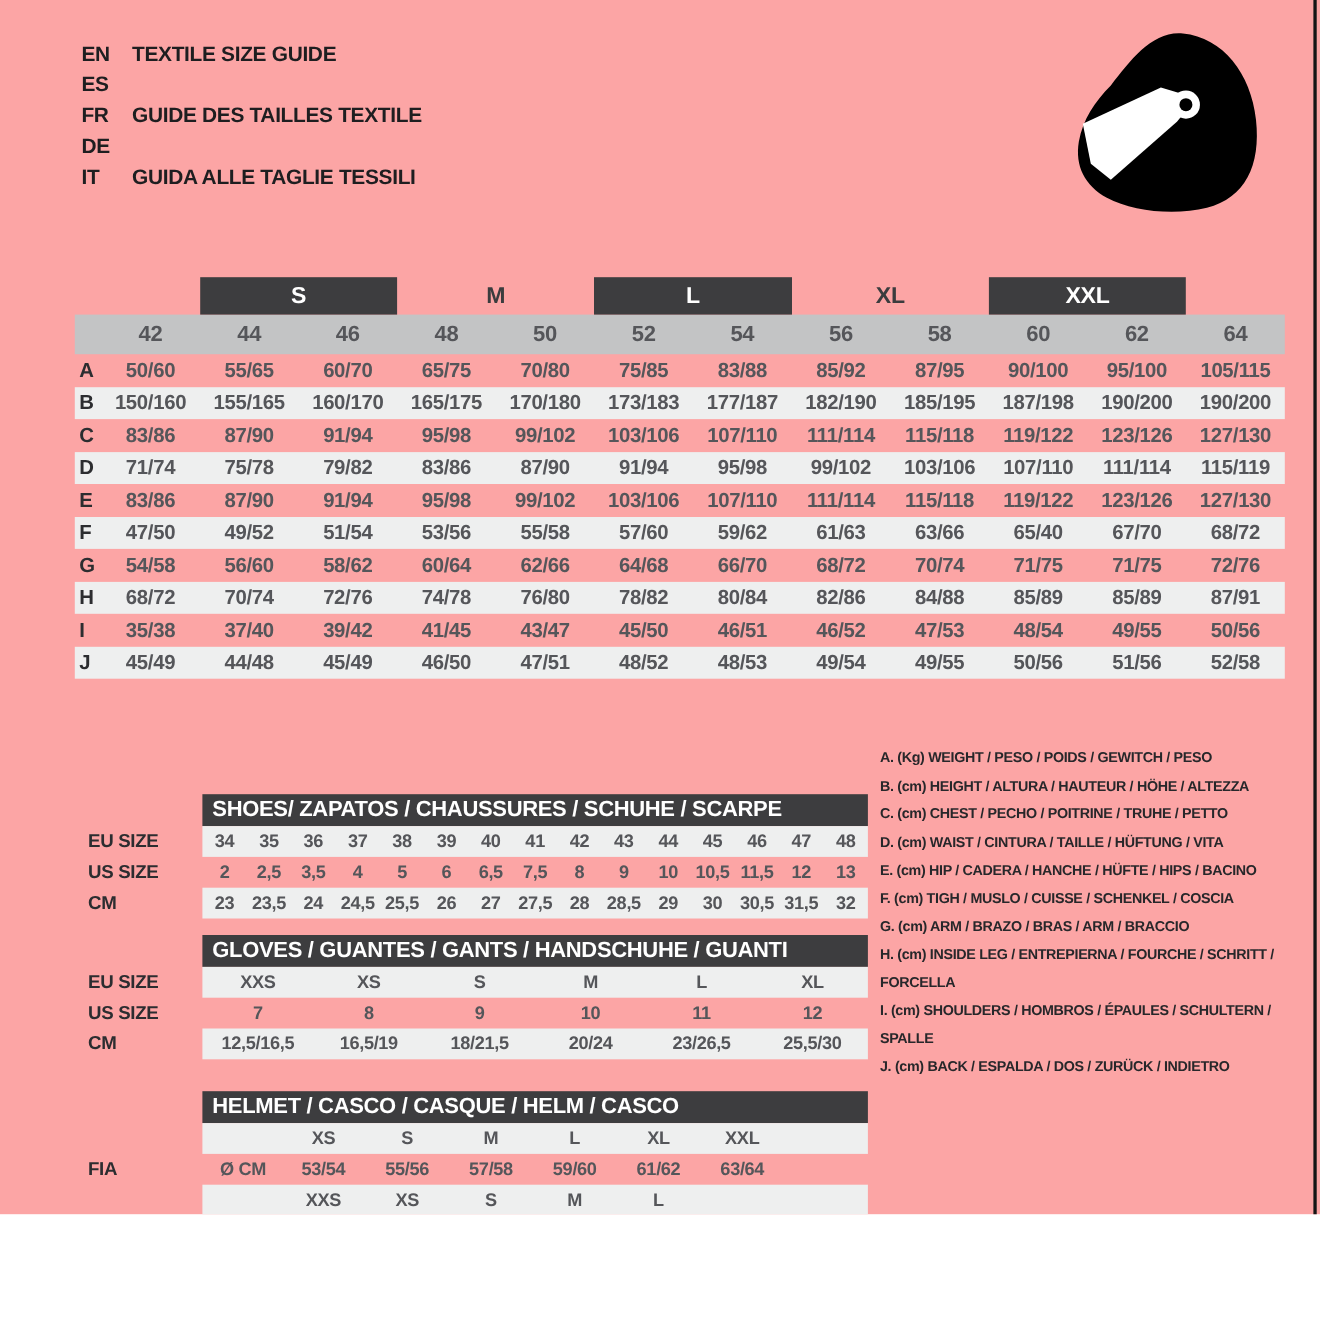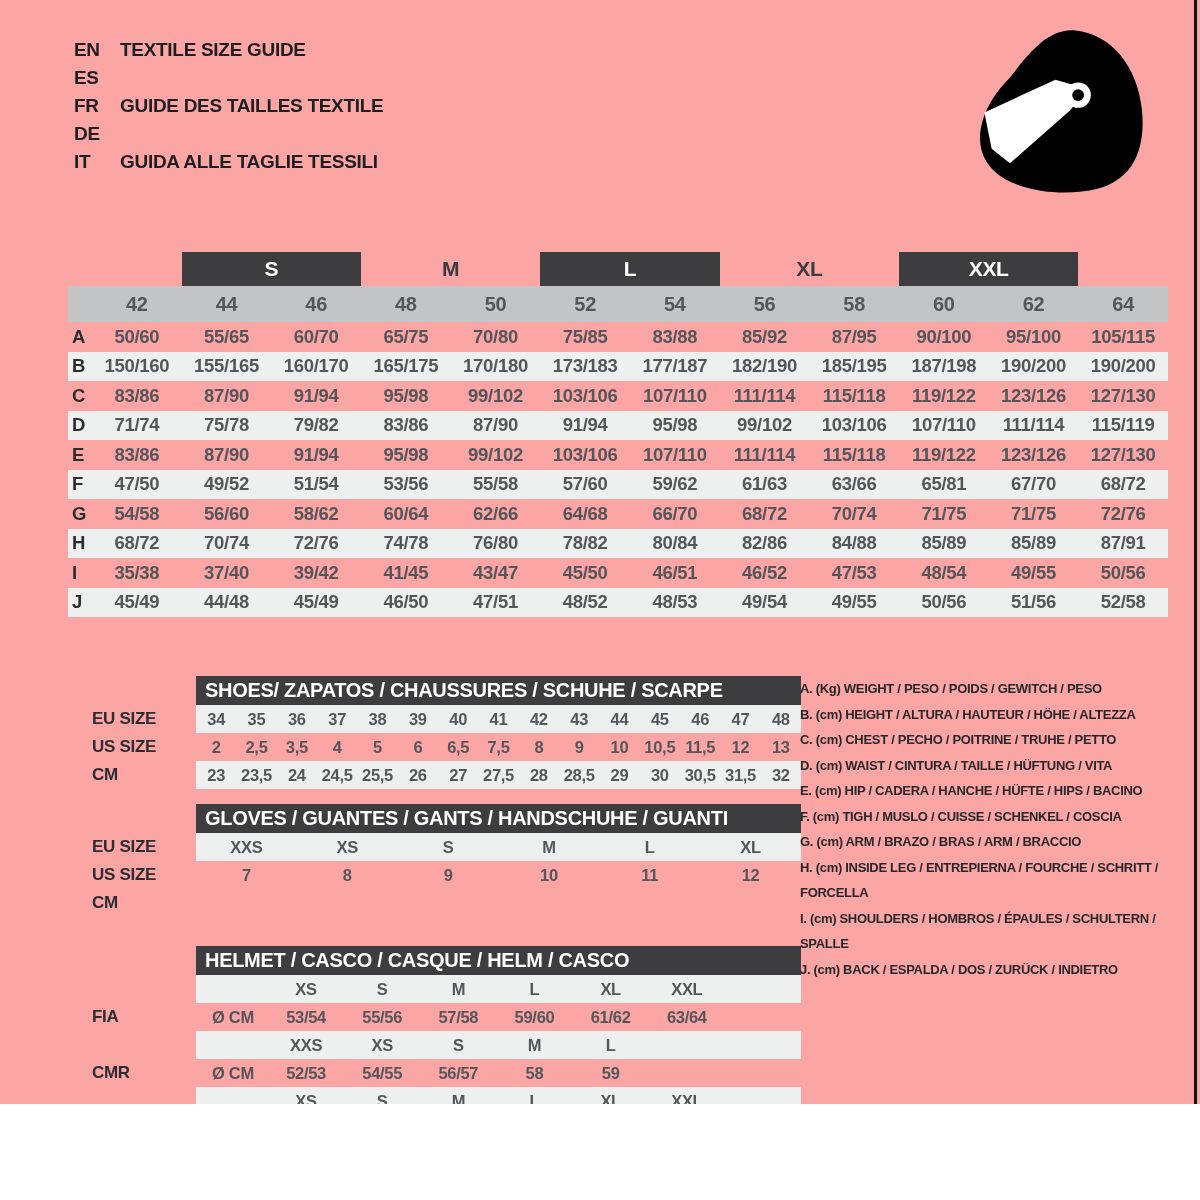--- a/index.html
+++ b/index.html
@@ -19,21 +19,21 @@
   .group-row { height:34px; }
   .group-cell { display:flex; align-items:center; justify-content:center; font-size:21px; color:#3b3c3e; }
   .group-cell.boxed { background:#3d3d3f; color:#ffffff; }
   .num-row { height:36px; background:#c3c4c5; color:#55565a; font-size:20px; }
   .num-row > div, .t-row > div { display:flex; align-items:center; justify-content:center; }
   .t-row { height:29.5px; font-size:18.5px; }
   .t-row .lbl { color:#2c2d30; justify-content:flex-start; padding-left:4px; }
   .stripe { background:#eeefef; }
 
   
-  .sec { position:absolute; left:84px; width:717px; }
+  .sec { position:absolute; left:72px; width:717px;margin-top:46px; }
   .sec .bar { margin-left:112px; height:29px; background:#3d3d3f; color:#fff;
               display:flex; align-items:center; padding-left:9px; font-size:20px; }
   .s-row { display:flex; height:28px; align-items:stretch; }
   .s-row .lbl { width:112px; display:flex; align-items:center; padding-left:8px;
                 font-size:17px; color:#2c2d30; box-sizing:border-box; }
   .s-row .vals { flex:1; display:grid; align-items:center; }
   .shoes  .vals { grid-template-columns:repeat(15,1fr); }
   .gloves .vals { grid-template-columns:repeat(6,1fr); }
   .helm   .vals { grid-template-columns:72px repeat(7,1fr); }
   .s-row .cell { text-align:center; font-size:16.5px; }
@@ -185,21 +185,21 @@
           <div class="lbl">F</div>
           <div>47/50</div>
           <div>49/52</div>
           <div>51/54</div>
           <div>53/56</div>
           <div>55/58</div>
           <div>57/60</div>
           <div>59/62</div>
           <div>61/63</div>
           <div>63/66</div>
-          <div>65/81</div>
+          <div>65/40</div>
           <div>67/70</div>
           <div>68/72</div>
         </div>
         <div class="t-grid t-row">
           <div class="lbl">G</div>
           <div>54/58</div>
           <div>56/60</div>
           <div>58/62</div>
           <div>60/64</div>
           <div>62/66</div>
@@ -345,20 +345,28 @@
             <div class="cell">7</div>
             <div class="cell">8</div>
             <div class="cell">9</div>
             <div class="cell">10</div>
             <div class="cell">11</div>
             <div class="cell">12</div>
           </div>
         </div>
         <div class="s-row">
           <div class="lbl">CM</div>
+          <div class="vals stripe">
+            <div class="cell">12,5/16,5</div>
+            <div class="cell">16,5/19</div>
+            <div class="cell">18/21,5</div>
+            <div class="cell">20/24</div>
+            <div class="cell">23/26,5</div>
+            <div class="cell">25,5/30</div>
+          </div>
         </div>
       </div>
   </section>
 
   <section class="sec helm" style="top:946px">
     <div class="bar">HELMET / CASCO / CASQUE / HELM / CASCO</div>
     <div id="helmetRows">
         <div class="s-row">
           <div class="lbl"></div>
           <div class="vals stripe">

